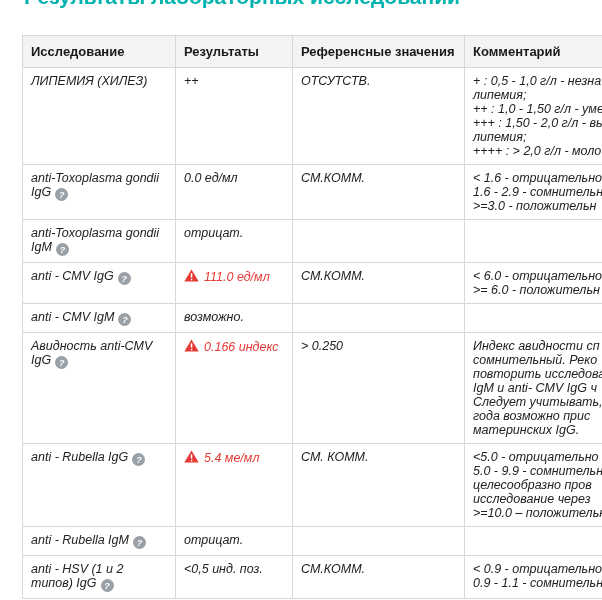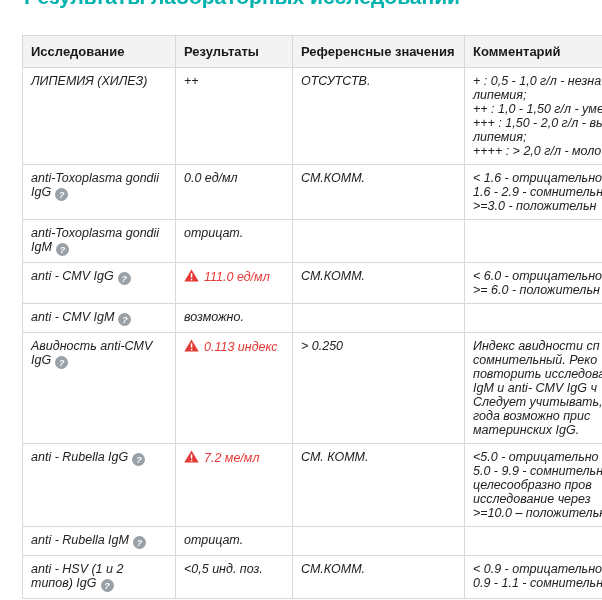--- a/index.html
+++ b/index.html
@@ -139,37 +139,37 @@
     <td class="result"><span class="result-value">возможно.</span></td>
     <td class="ref"></td>
     <td class="comment"></td>
   </tr>
         <tr>
     <td class="test"><span>Авидность anti-CMV IgG</span><span class="help">?</span></td>
     <td class="result row-alert"><span class="warn-icon"><svg width="15" height="13" viewBox="0 0 15 13" aria-hidden="true">
                 <path d="M7.5 0.4 L14.7 12.6 H0.3 Z" fill="currentColor"></path>
                 <rect x="6.8" y="4.2" width="1.5" height="4.4" fill="#ffffff"></rect>
                 <rect x="6.8" y="9.8" width="1.5" height="1.5" fill="#ffffff"></rect>
-              </svg></span><span class="result-value">0.113 индекс</span></td>
+              </svg></span><span class="result-value">0.166 индекс</span></td>
     <td class="ref">&gt; 0.250</td>
     <td class="comment">Индекс авидности сп
 сомнительный. Реко
 повторить исследова
 IgM и anti- CMV IgG ч
 Следует учитывать, ч
 года возможно прис
 материнских IgG.</td>
   </tr>
         <tr>
     <td class="test"><span>anti - Rubella IgG</span><span class="help">?</span></td>
     <td class="result row-alert"><span class="warn-icon"><svg width="15" height="13" viewBox="0 0 15 13" aria-hidden="true">
                 <path d="M7.5 0.4 L14.7 12.6 H0.3 Z" fill="currentColor"></path>
                 <rect x="6.8" y="4.2" width="1.5" height="4.4" fill="#ffffff"></rect>
                 <rect x="6.8" y="9.8" width="1.5" height="1.5" fill="#ffffff"></rect>
-              </svg></span><span class="result-value">7.2 ме/мл</span></td>
+              </svg></span><span class="result-value">5.4 ме/мл</span></td>
     <td class="ref">СМ. КОММ.</td>
     <td class="comment">&lt;5.0 - отрицательно
 5.0 - 9.9 - сомнительн
 целесообразно пров
 исследование через
 &gt;=10.0 – положительн</td>
   </tr>
         <tr>
     <td class="test"><span>anti - Rubella IgM</span><span class="help">?</span></td>
     <td class="result"><span class="result-value">отрицат.</span></td>

